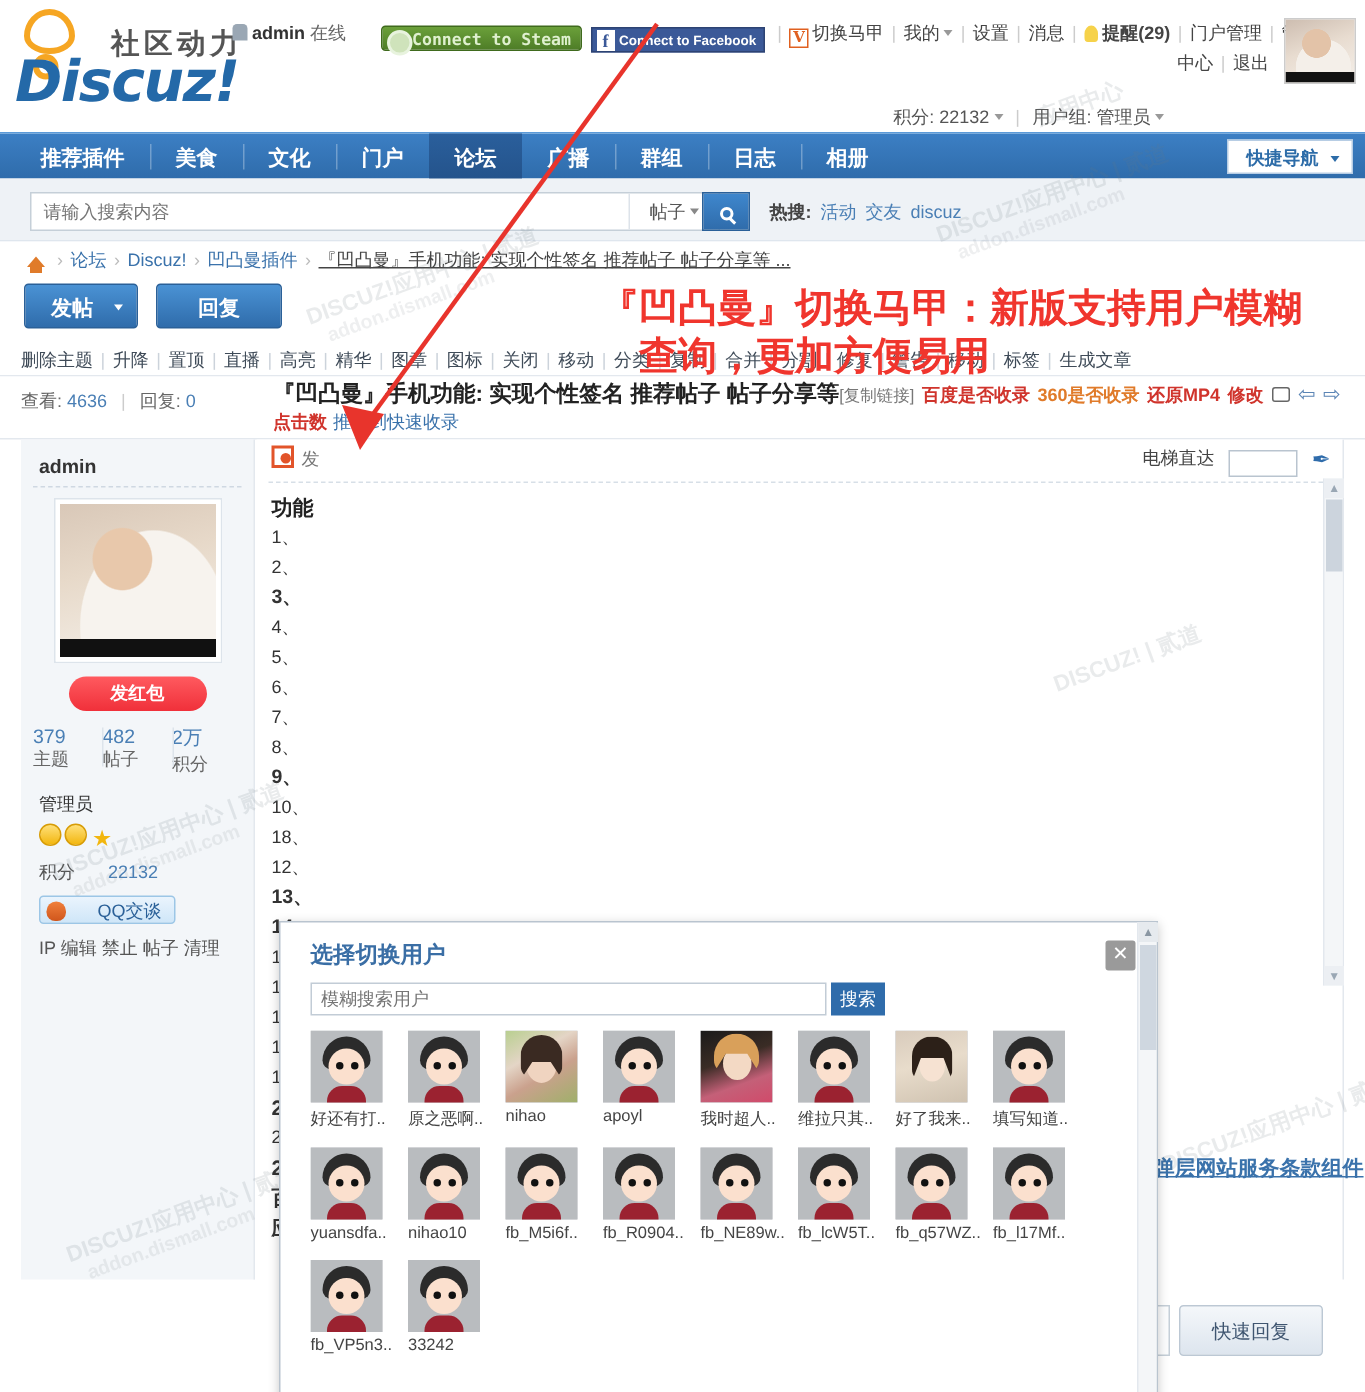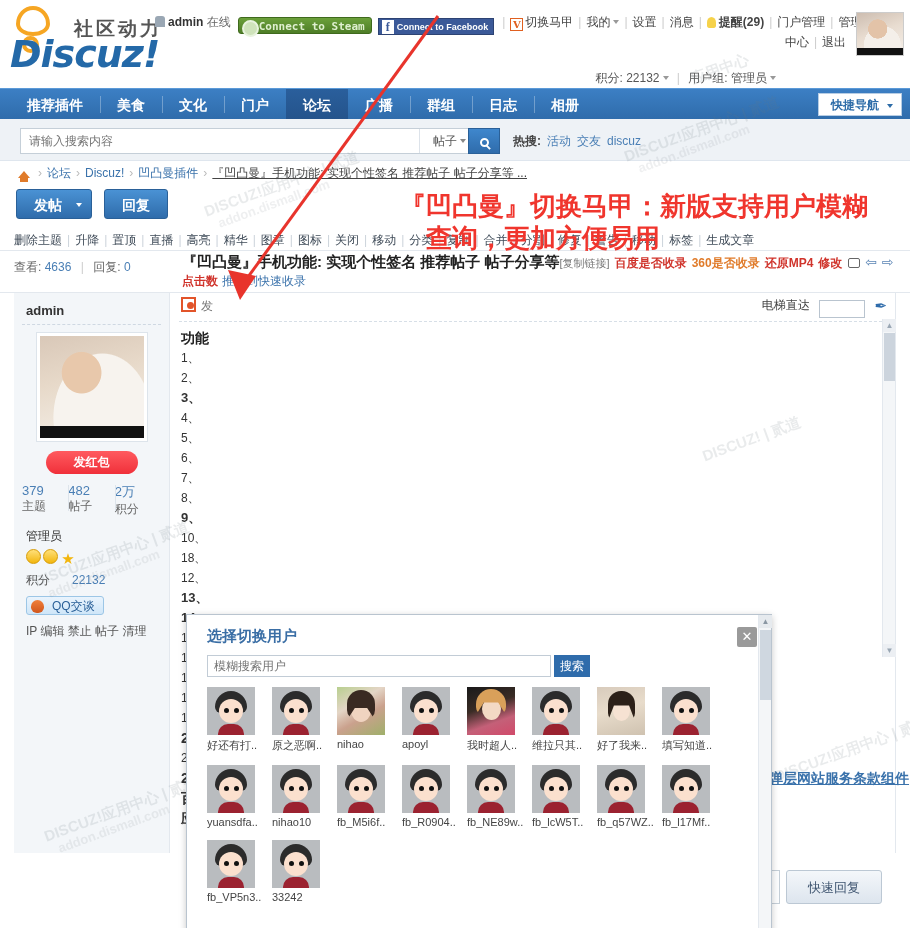--- a/index.html
+++ b/index.html
@@ -30,21 +30,21 @@
       color:#555; letter-spacing:3px; }
   .logo-main { position:absolute; left:2px; top:28px; font-size:38px; font-weight:bold;
       font-style:italic; color:#2469a8; letter-spacing:-1px;
       font-family:"DejaVu Sans", sans-serif; }
 
   .userbar { position:absolute; left:155px; top:14px; right:4px; height:60px; font-size:12px; }
   .ub-line1 { position:absolute; left:0; top:0; white-space:nowrap; }
   .ub-icon-user { display:inline-block; width:10px; height:11px; vertical-align:-1px;
       background:#9aa7b4; border-radius:3px 3px 0 0; position:relative; margin-right:3px; }
   .ub-name { font-weight:bold; color:#333; }
-  .ub-online { color:#666; margin-right:4px;}
+  .ub-online { color:#666; margin-right:20px;}
   .btn-steam { display:inline-block; vertical-align:-4px; height:17px; line-height:17px;
       background:linear-gradient(#6ba03a,#4e7d27); border:1px solid #3f6a1d; border-radius:3px;
       color:#dff0cf; font-family:"DejaVu Sans Mono", monospace; font-size:11px;
       padding:0 6px 0 20px; position:relative; font-weight:bold; margin:0 3px; }
   .btn-steam:before { content:""; position:absolute; left:3px; top:2px; width:13px; height:13px;
       border-radius:50%; background:#cfe3bb; border:2px solid #e8f3de; }
   .btn-fb { display:inline-block; vertical-align:-4px; height:17px; line-height:17px;
       background:#3b5998; border:1px solid #2d4373; color:#fff; font-size:9px; font-weight:bold;
       padding:0 5px 0 18px; position:relative; margin:0 3px; }
   .btn-fb:before { content:"f"; position:absolute; left:3px; top:1px; width:12px; height:14px;
@@ -123,21 +123,21 @@
   #crumb .arr { color:#bbb; margin:0 5px; }
   #crumb .cur { color:#444; text-decoration:underline; }
 
   
   #acts { position:relative; height:44px; }
   .btn-post, .btn-reply { position:absolute; top:4px; height:30px; line-height:30px;
      background:linear-gradient(#4a92d4,#2f6cab); border:1px solid #2a6098; border-radius:3px;
      color:#fff; font-size:14px; font-weight:bold; text-align:center; }
   .btn-post { left:16px; width:76px; padding-right:12px; }
   .btn-post .caret { border-top-color:#fff; position:absolute; right:9px; top:13px; margin:0; }
-  .btn-reply { left:104px; width:64px; }
+  .btn-reply { left:104px; width:84px; }
 
   
   #admtools { position:relative; height:22px; line-height:22px; padding-left:14px;
      border-bottom:1px solid #e3e8ee; font-size:12px; white-space:nowrap; }
   #admtools a { color:#3f4b58; text-decoration:none; }
   #admtools .bar { color:#ccd3db; margin:0 5px; }
 
   
   #annot { position:absolute; left:400px; top:190px; z-index:20; pointer-events:none; }
   #annot div { color:#f0352d; font-size:26px; font-weight:bold; line-height:32px;
@@ -191,21 +191,21 @@
   .grp { margin:10px 0 0 12px; font-size:12px; color:#333; }
   .medals { margin:4px 0 0 12px; }
   .medal { display:inline-block; width:15px; height:15px; border-radius:50%;
      background:linear-gradient(#ffe07a,#f2b60e); border:1px solid #d79c06; margin-right:2px;
      position:relative; vertical-align:-2px; }
   .medal.star { background:none; border:0; color:#f2b60e; font-size:15px; line-height:15px;
      text-align:center; width:16px; }
   .jifen { margin:6px 0 0 12px; font-size:12px; color:#555; }
   .jifen b { color:#4a7fb5; font-weight:normal; margin-left:22px; }
   .qq { display:inline-block; margin:7px 0 0 12px; height:19px; line-height:19px;
-     padding:0 8px 0 25px; background:linear-gradient(#eaf4fd,#cfe6f8); border:1px solid #9cc6e6;
+     padding:0 8px 0 38px; background:linear-gradient(#eaf4fd,#cfe6f8); border:1px solid #9cc6e6;
      border-radius:3px; color:#2a6098; font-size:12px; position:relative; }
   .qq:before { content:""; position:absolute; left:4px; top:3px; width:13px; height:13px;
      border-radius:50% 50% 45% 45%; background:linear-gradient(#f0803c,#d0561c); }
   .modlinks { margin:8px 0 0 12px; font-size:12px; color:#555; }
 
   #post { position:absolute; left:171px; top:0; right:14px; bottom:0;
      background:#fff; border-right:1px solid #e3e8ee; }
   .post-top { position:relative; height:26px; }
   .ico-report { position:absolute; left:10px; top:4px; width:15px; height:15px;
      border:2px solid #e2542a; background:#fff; }

